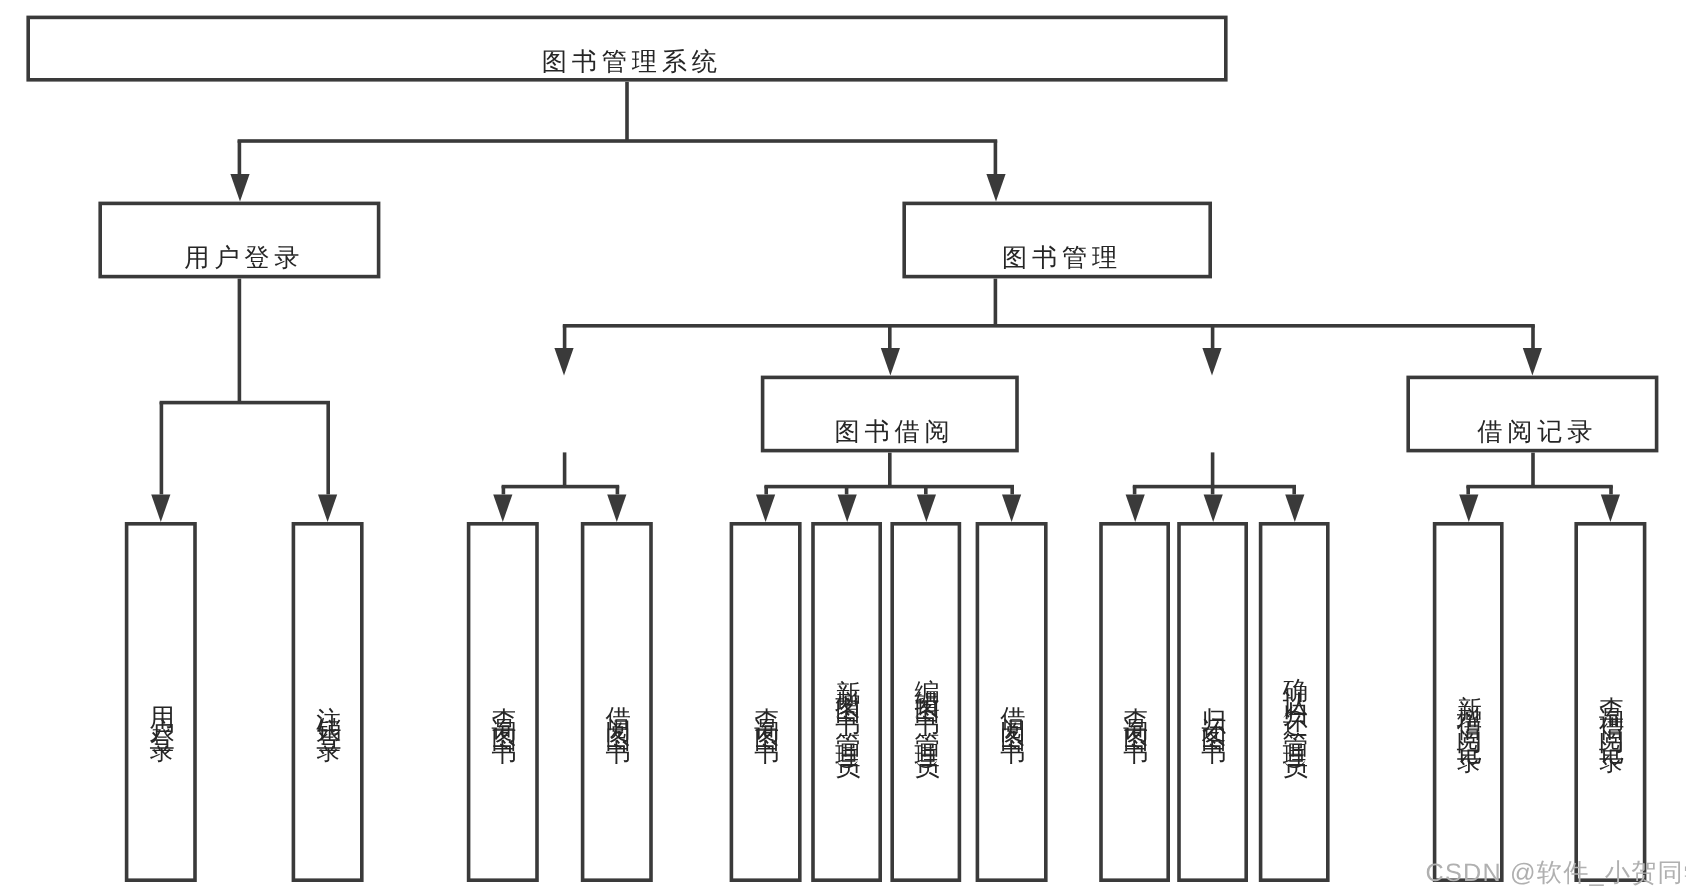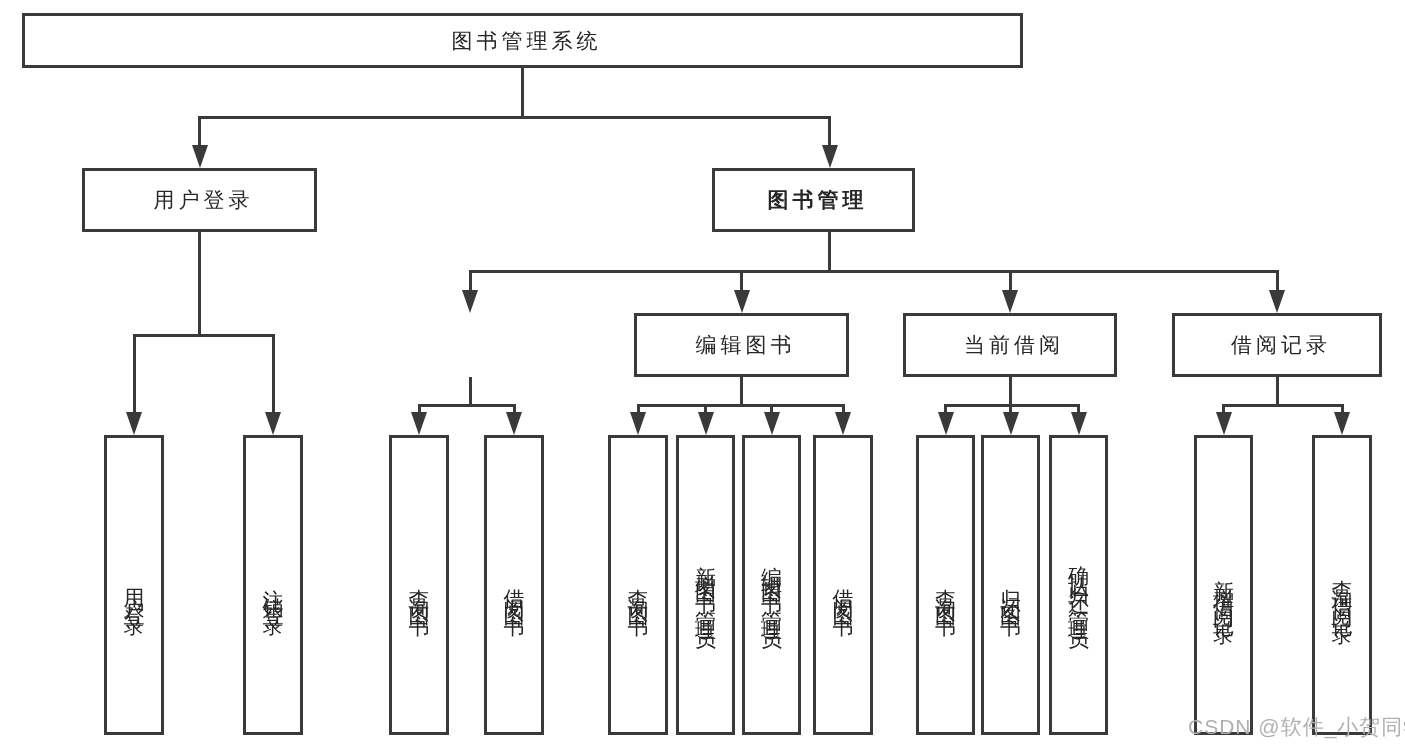--- a/index.html
+++ b/index.html
@@ -5,21 +5,21 @@
   html, body { margin:0; padding:0; background:#ffffff; }
   #canvas {
     position:relative; width:1405px; height:747px; background:var(--bg,#ffffff);
     font-family:"Liberation Sans", sans-serif; overflow:hidden;
   }
   .node {
     position:absolute; box-sizing:border-box; background:var(--bg,#ffffff);
     border:3px solid var(--line,#3a3a3a); color:var(--text,#262626);
     display:flex; align-items:center; justify-content:center; z-index:2;
   }
-  .node.h { font-size:21px; letter-spacing:4px; padding-left:8px; }
+  .node.h { font-size:21px; letter-spacing:4px; padding-left:8px;align-items:flex-end; }
   .node.v {
     writing-mode:vertical-rl; text-orientation:mixed;
     font-size:21px; letter-spacing:9px; padding-top:9px;
   }
   .seg { position:absolute; background:var(--line,#3a3a3a); z-index:1; }
   .arrowhead {
     position:absolute; width:0; height:0; z-index:3;
     border-left:8px solid transparent; border-right:8px solid transparent;
     border-top:23px solid var(--line,#3a3a3a);
   }
@@ -84,28 +84,25 @@
     <div class="seg" style="left: 1222px; top: 405px; width: 3px; height: 7px;"></div>
     <div class="arrowhead" style="left: 1215.5px; top: 412px;"></div>
     <div class="seg" style="left: 1340.5px; top: 405px; width: 3px; height: 7px;"></div>
     <div class="arrowhead" style="left: 1334px; top: 412px;"></div>
     <div class="node h" style="left: 22px; top: 13px; width: 1001px; height: 55px;">
       <span>图书管理系统</span>
     </div>
     <div class="node h" style="left: 82px; top: 168px; width: 235px; height: 64px;">
       <span>用户登录</span>
     </div>
-    <div class="node h" style="left: 712px; top: 168px; width: 203px; height: 64px; font-weight: bold;">
+    <div class="node h" style="left: 752px; top: 168px; width: 258px; height: 64px;">
       <span>图书管理</span>
     </div>
     <div class="node h" style="left: 634px; top: 313px; width: 215px; height: 64px;">
-      <span>编辑图书</span>
-    </div>
-    <div class="node h" style="left: 903px; top: 313px; width: 214px; height: 64px;">
-      <span>当前借阅</span>
+      <span>图书借阅</span>
     </div>
     <div class="node h" style="left: 1172px; top: 313px; width: 210px; height: 64px;">
       <span>借阅记录</span>
     </div>
     <div class="node v" style="left: 104px; top: 435px; width: 60px; height: 300px;">
       <span>用户登录</span>
     </div>
     <div class="node v" style="left: 243px; top: 435px; width: 60px; height: 300px;">
       <span>注销登录</span>
     </div>

